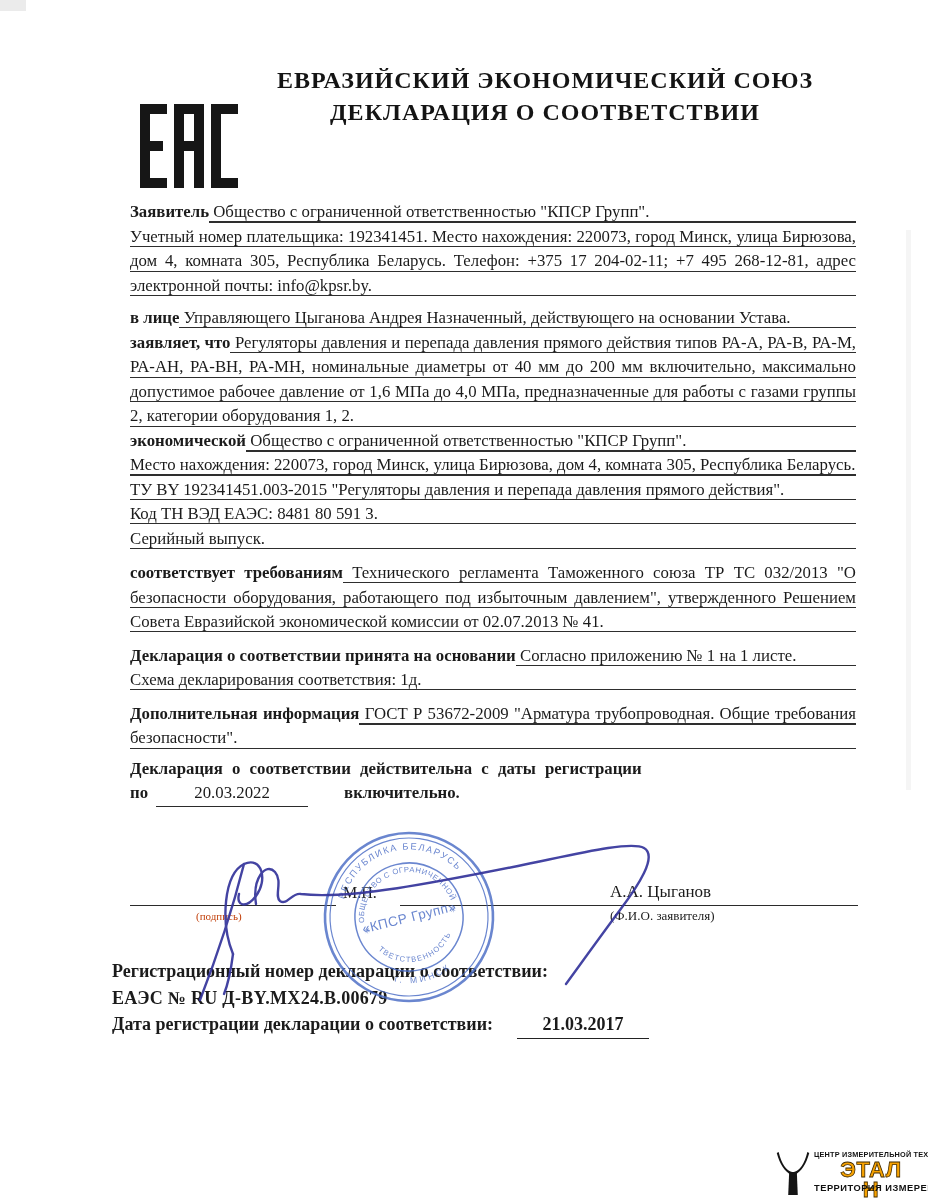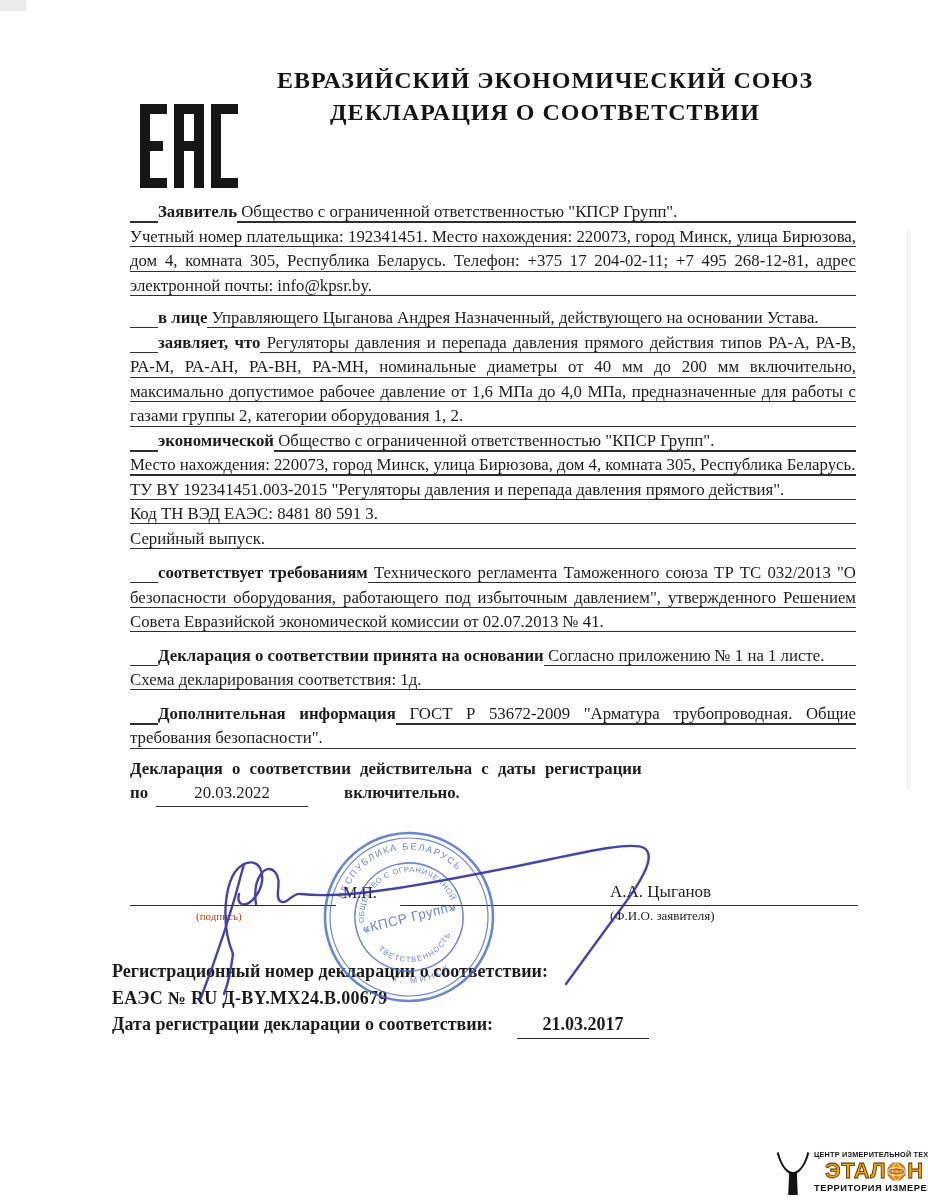--- a/index.html
+++ b/index.html
@@ -21,21 +21,21 @@
 
   
   .doc{position:absolute;left:130px;top:200px;width:726px;font-size:16.8px;line-height:24.5px;}
   .doc p{margin:0;text-align:justify;}
   .ruled{
     background-image:repeating-linear-gradient(to bottom,
       rgba(0,0,0,0) 0px, rgba(0,0,0,0) 21.2px,
       #2e2e2e 21.2px, #2e2e2e 22.5px,
       rgba(0,0,0,0) 22.5px, rgba(0,0,0,0) 24.5px);
   }
-  .lbl{font-weight:700;background:#ffffff;padding-bottom:5px;margin-left:28px;}
+  .lbl{font-weight:700;background:#ffffff;padding-bottom:5px;}
   .mt8{margin-top:8px !important;}
   .mt9{margin-top:9px !important;}
   .mt10{margin-top:10px !important;}
   .bold-line{font-weight:700;word-spacing:5px;margin-top:6px !important;text-align:left;}
   .validity-row{font-weight:700;text-align:left;}
   .slot{display:inline-block;width:152px;text-align:center;border-bottom:1.6px solid #2b2b2b;
     margin-left:8px;margin-right:36px;font-weight:400;}
   
   .reg{position:absolute;left:112px;top:958px;width:730px;font-size:18px;font-weight:700;line-height:26.5px;}
   .reg .num{letter-spacing:.3px;}
@@ -51,21 +51,21 @@
   .stamp{position:absolute;left:320px;top:828px;width:178px;height:178px;opacity:.82;z-index:2;}
   .stamp text{font-family:"Liberation Sans","DejaVu Sans",sans-serif;fill:#4a6cc5;}
   .sig-ink{position:absolute;left:138px;top:834px;width:530px;height:170px;z-index:3;}
 
   
   .logo{position:absolute;left:776px;top:1150px;width:152px;height:48px;
     font-family:"Liberation Sans","DejaVu Sans",sans-serif;}
   .logo .fork{position:absolute;left:0;top:2px;width:34px;height:44px;}
   .logo .col{position:absolute;left:38px;top:0;width:114px;}
   .logo .l-top{font-size:7.3px;font-weight:700;color:#111;letter-spacing:.2px;white-space:nowrap;}
-  .logo .brand{display:flex;align-items:center;height:22px;margin:1px 0 1px 11px;}
+  .logo .brand{display:flex;align-items:center;height:22px;margin:1px 0 1px 0;flex-direction:column;}
   .logo .brand b{font-size:22px;font-weight:800;color:#f7a200;letter-spacing:.5px;
     -webkit-text-stroke:.8px #432c00;line-height:20px;}
   .logo .globe{width:19px;height:19px;margin:0 1px;}
   .logo .l-bot{font-size:9.3px;font-weight:700;color:#111;letter-spacing:.5px;white-space:nowrap;}
 </style>
 </head>
 <body>
 
 <div class="artifact-corner"></div>
 <div class="scan-streak"></div>

